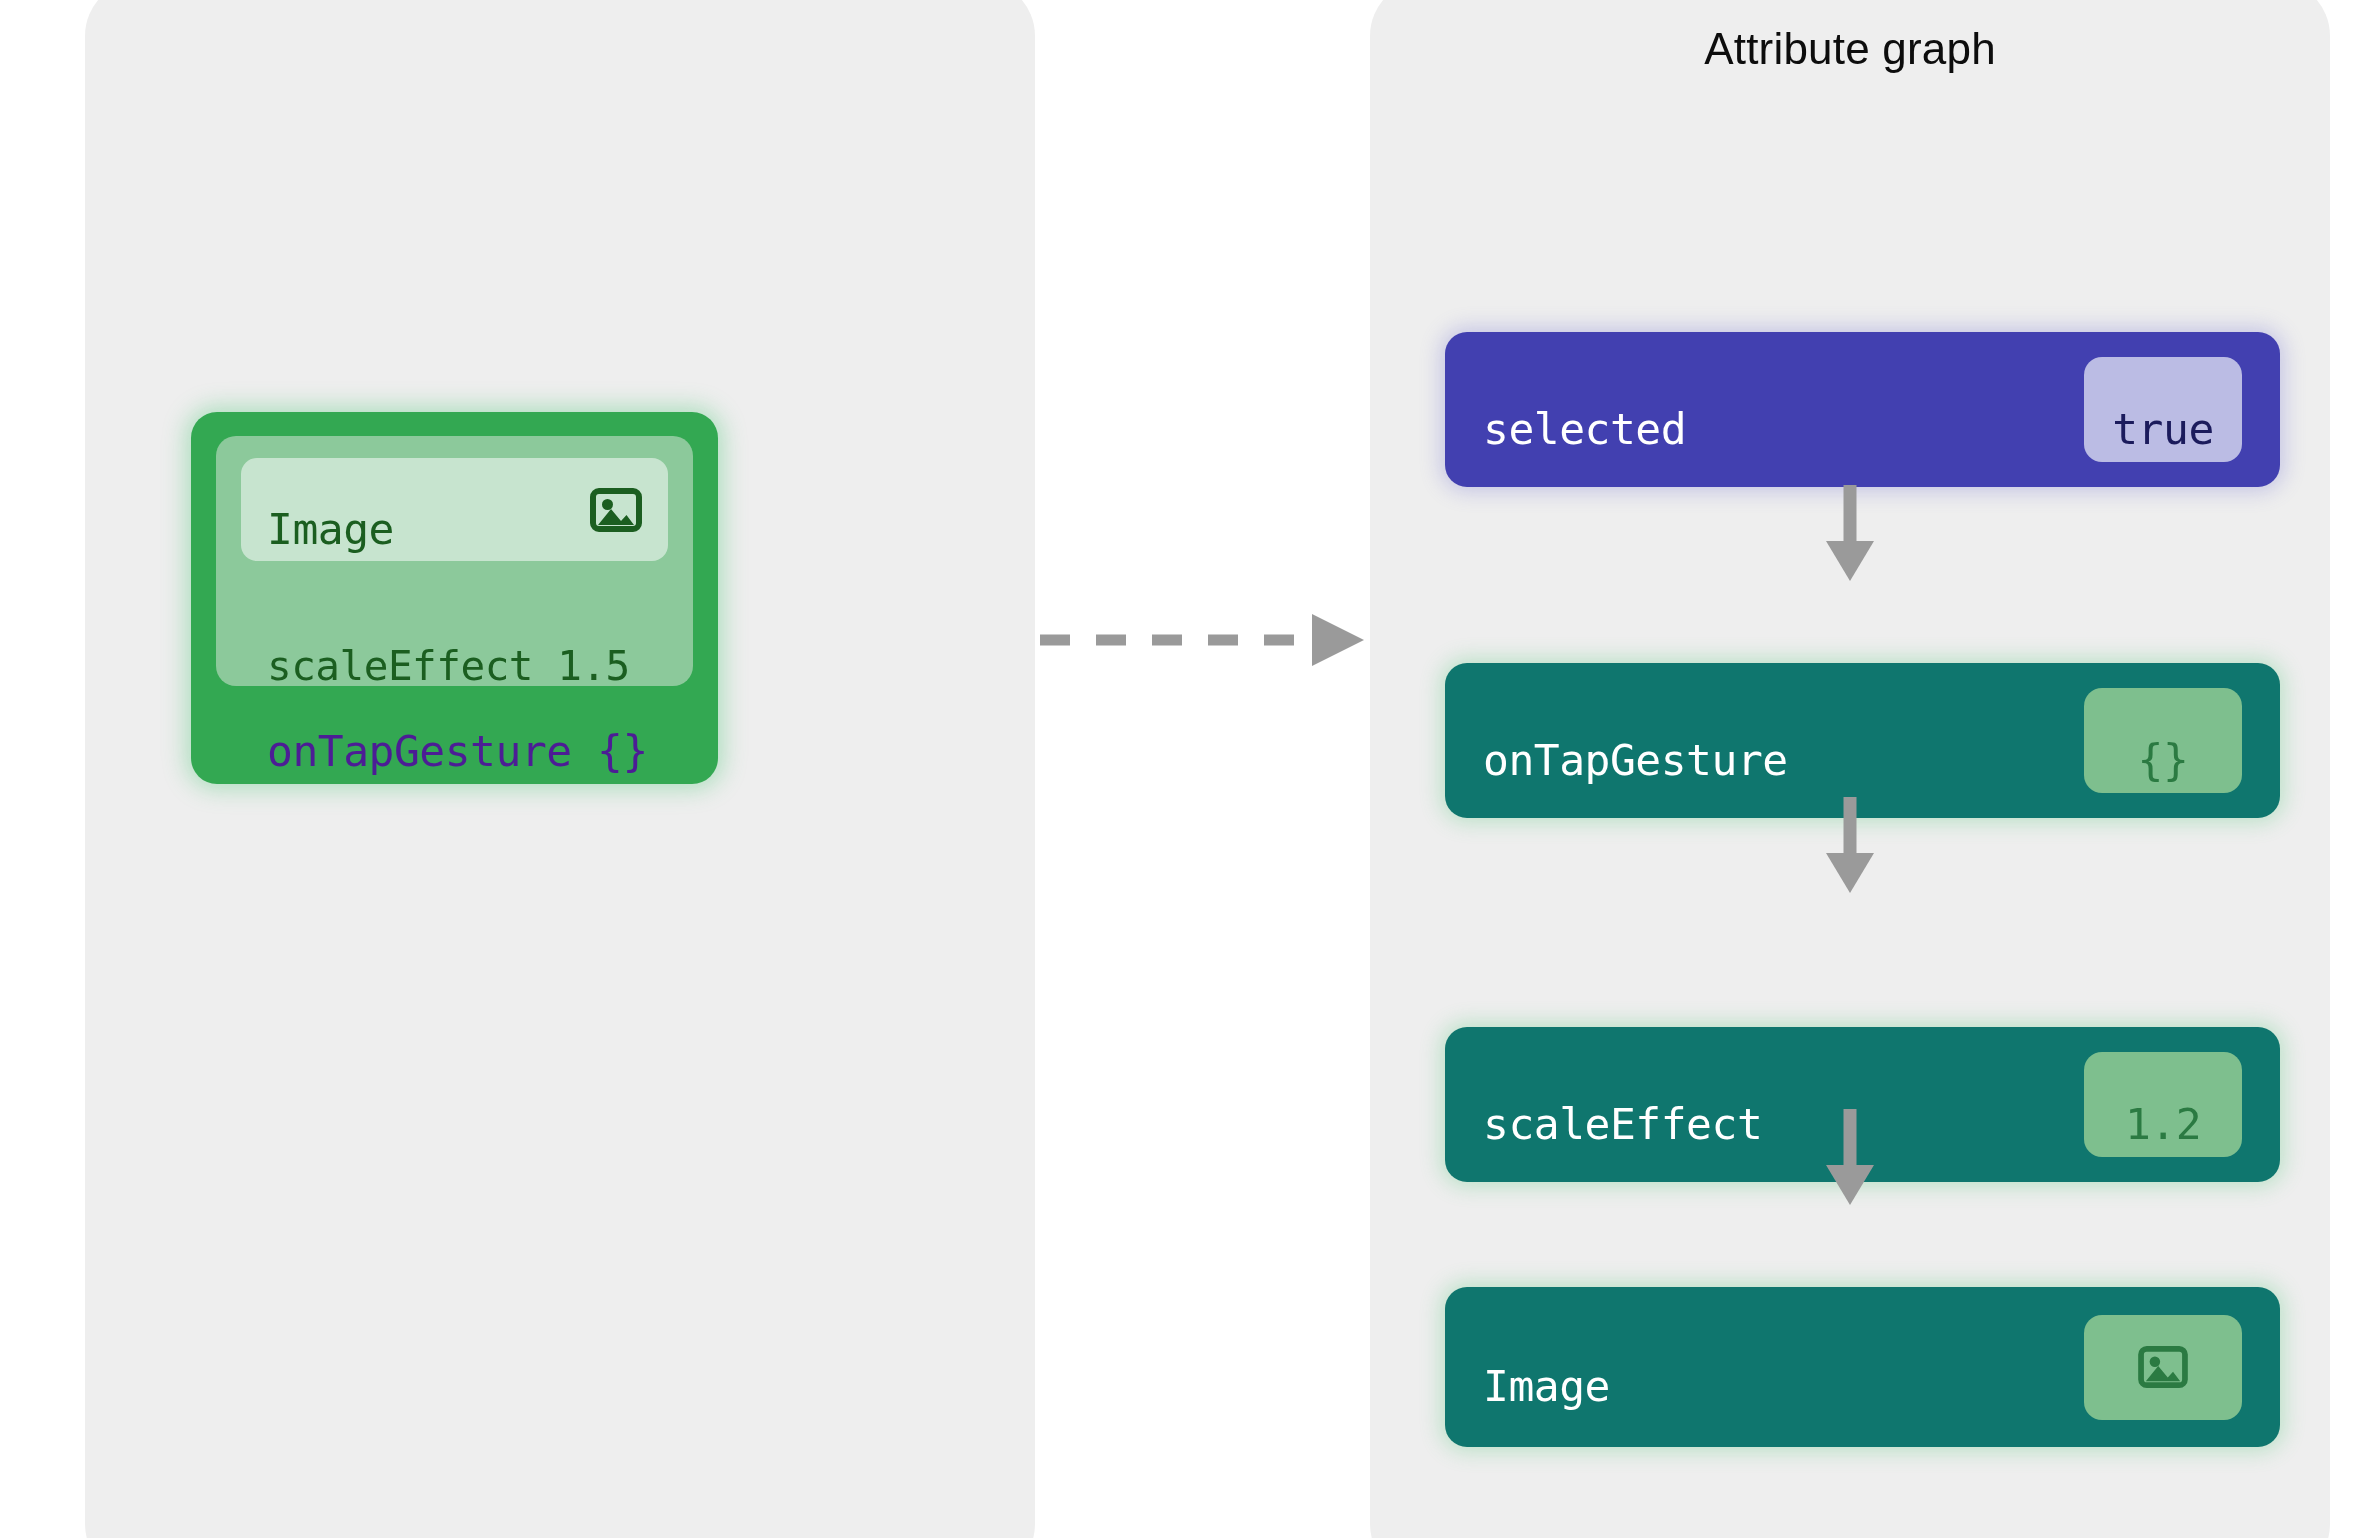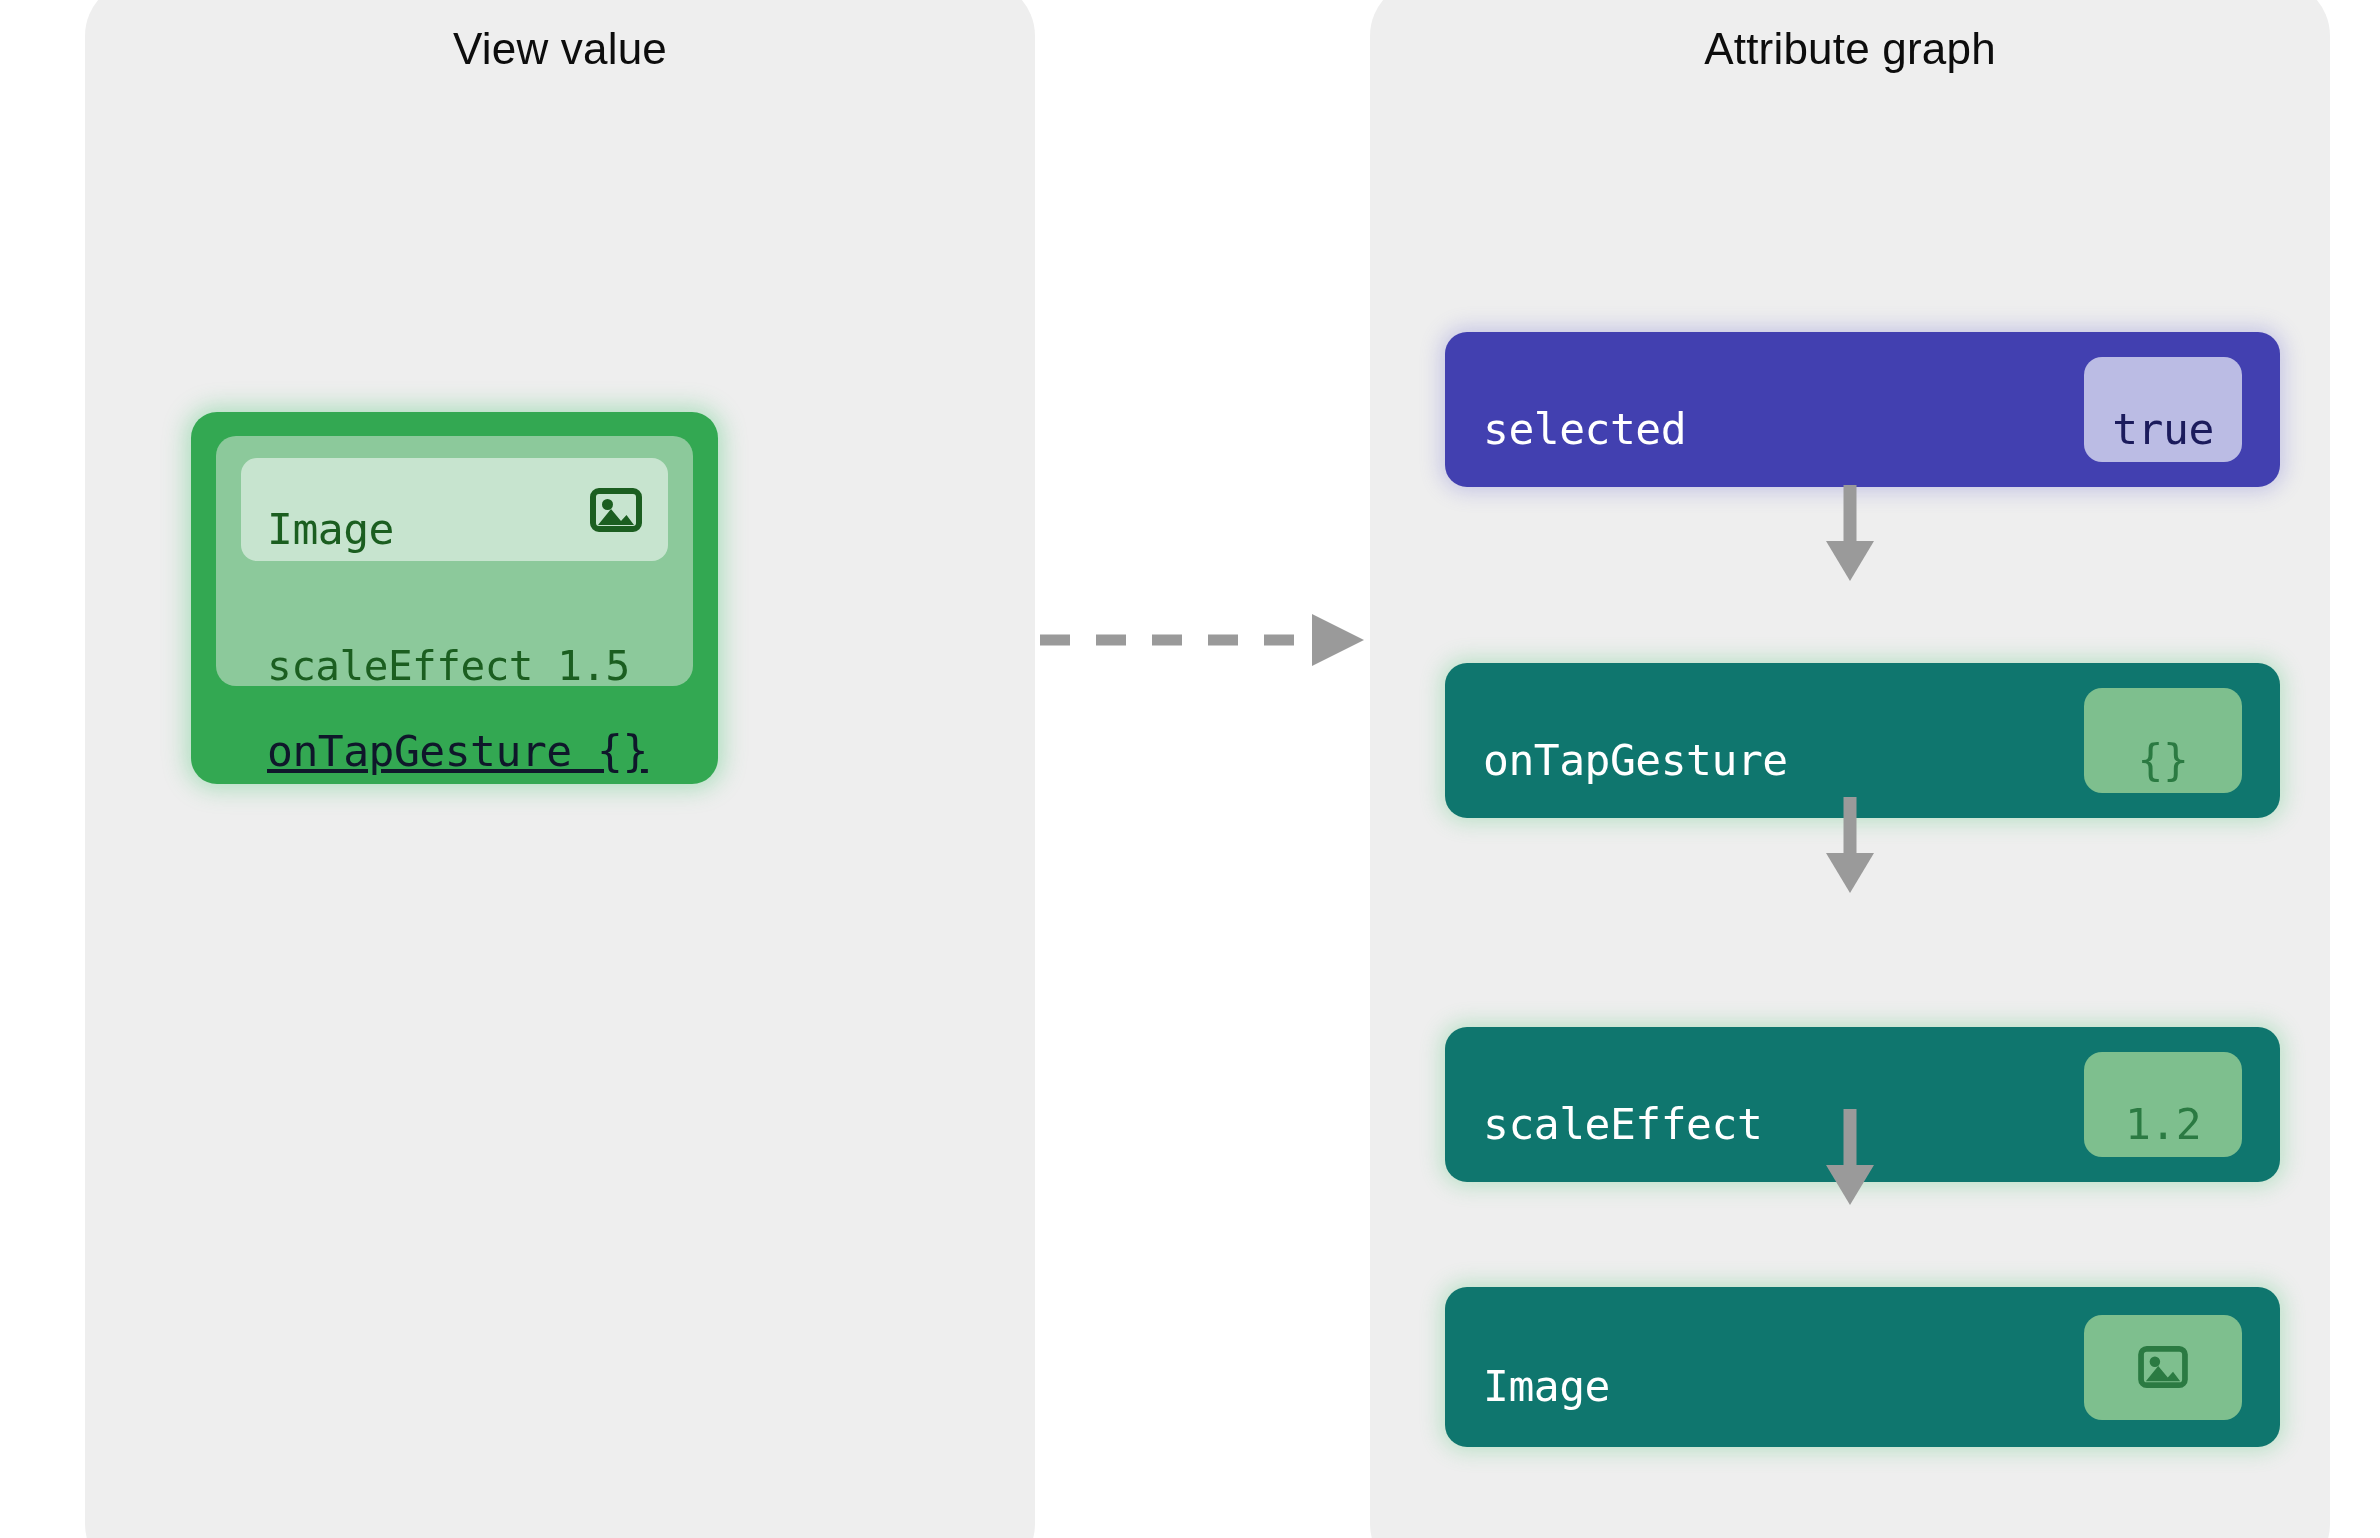--- a/index.html
+++ b/index.html
@@ -100,24 +100,23 @@
     font-size: 41px;
     color: #1b5e20;
     letter-spacing: -0.5px;
     white-space: pre;
   }
   #view-value-tap-text {
     position: absolute;
     left: 76px;
     top: 276px;
     font-size: 43px;
-    color: #0f172a;
+    color: #4c1d95;
     letter-spacing: -0.5px;
     white-space: pre;
-    text-decoration: underline;
   }
 
   
   #flow-arrow {
     position: absolute;
     left: 1040px;
     top: 590px;
     width: 330px;
     height: 100px;
   }
@@ -188,21 +187,20 @@
   #arrow-1 { top: 485px; }
   #arrow-2 { top: 797px; }
   #arrow-3 { top: 1109px; }
 
   .photo-icon { display: block; }
 </style>
 </head>
 <body>
 
 <div class="panel" id="panel-view-value">
-  <div class="panel-title">View value</div>
 
   <div id="view-value-card">
 
     <div id="view-value-scale-row">
 
       <div id="view-value-image-row">
         <span class="mono" id="view-value-image-label">Image</span>
         <span>
           <svg class="photo-icon" width="52" height="44" viewBox="0 0 52 44" aria-hidden="true">
             <rect x="3" y="3" width="46" height="38" rx="6" ry="6" fill="none" stroke="#1b5e20" stroke-width="6"></rect>

